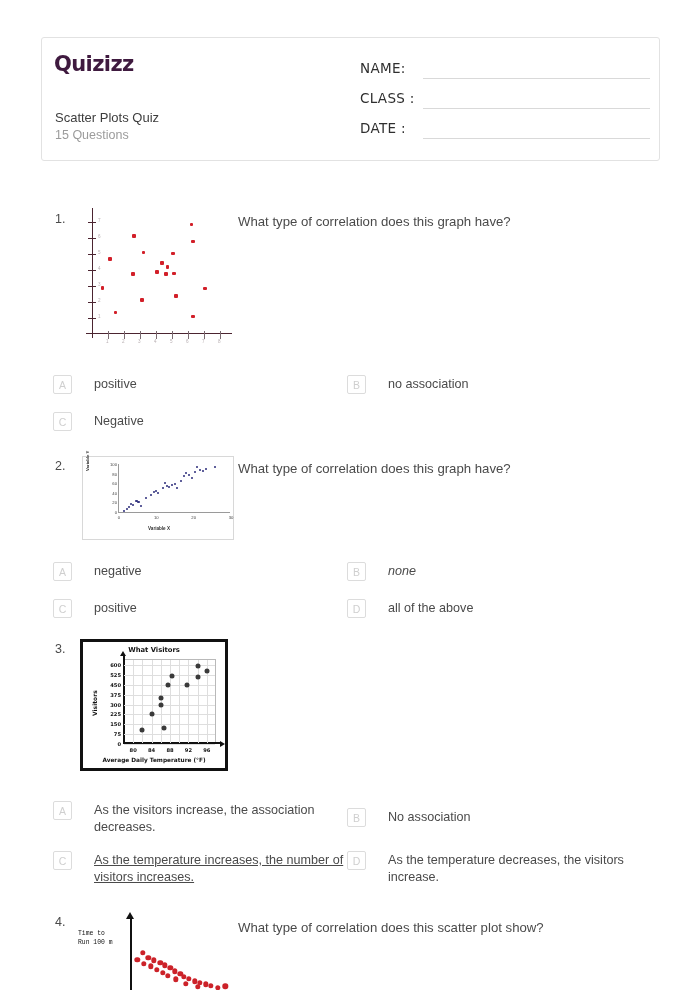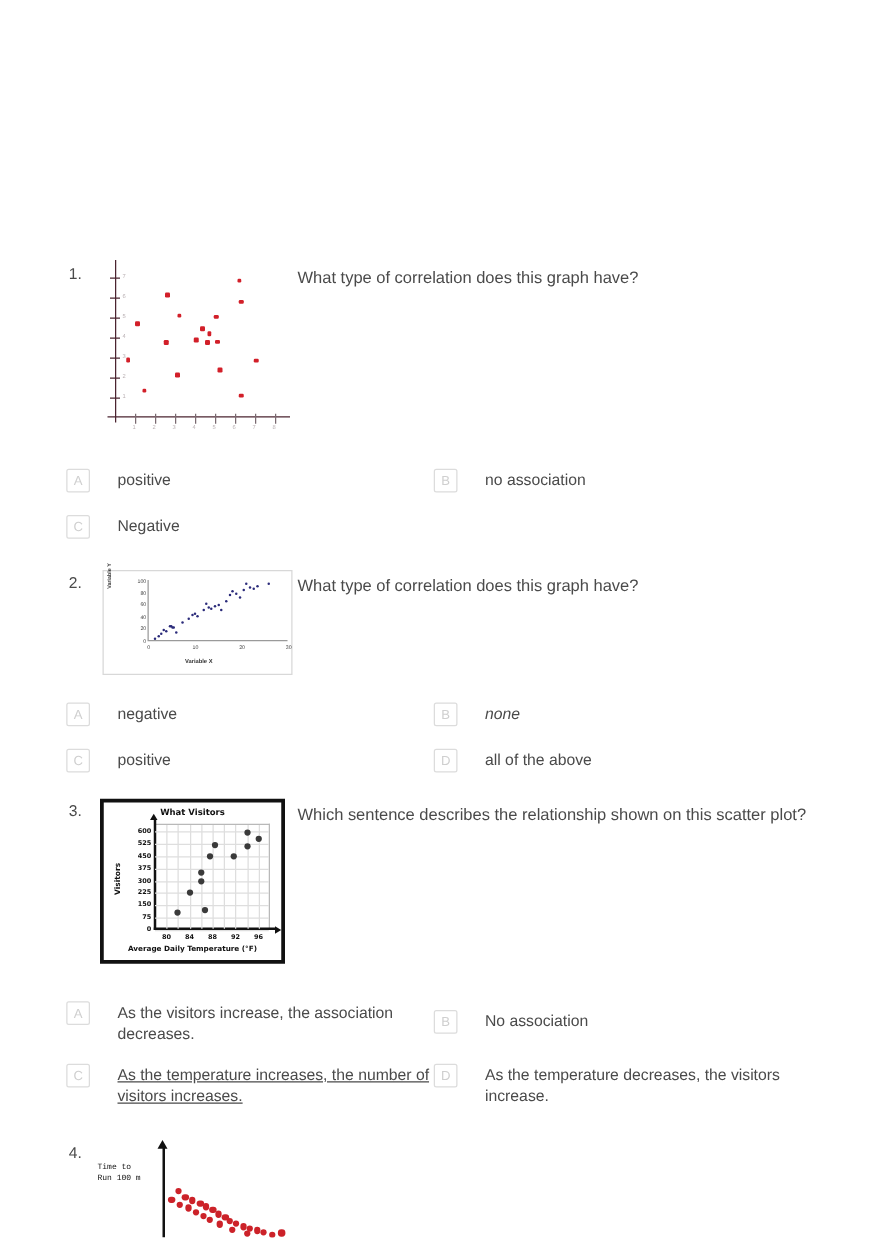--- a/index.html
+++ b/index.html
@@ -154,20 +154,34 @@
   .c4 .dot{
     position:absolute; width:5.4px; height:5.4px; background:#cc2229;
     border-radius:50%; transform:translate(-50%,-50%);
   }
 </style>
 </head>
 <body>
 
 <div class="page">
 
+  <div class="header-box">
+    <div class="logo">Quizizz</div>
+    <div class="quiz-title">Scatter Plots Quiz</div>
+    <div class="quiz-sub">15 Questions</div>
+
+    <div class="field-label" style="left:318px; top:22px;">NAME:</div>
+    <div class="field-line" style="left:381px; top:40px;"></div>
+
+    <div class="field-label" style="left:318px; top:52px;">CLASS :</div>
+    <div class="field-line" style="left:381px; top:70px;"></div>
+
+    <div class="field-label" style="left:318px; top:82px;">DATE  :</div>
+    <div class="field-line" style="left:381px; top:100px;"></div>
+  </div>
 
   <div class="qnum" style="left:55px; top:212px;">1.</div>
   <div class="qtext" style="left:238px; top:212px; width:420px;">What type of correlation does this graph have?</div>
 
   <div class="c1">
     <div class="axis-v"></div>
     <div class="axis-h"></div>
 
     <div class="tick-y" style="top:14px;"></div>
       <div class="lab" style="left:12px; top:10px;">7</div>
@@ -301,21 +315,20 @@
   <div class="opt" style="left:53px; top:599px;">
     <div class="opt-box">C</div>
     <div class="opt-text" style="width:250px;">positive</div>
   </div>
   <div class="opt" style="left:347px; top:599px;">
     <div class="opt-box">D</div>
     <div class="opt-text" style="width:250px;">all of the above</div>
   </div>
 
   <div class="qnum" style="left:55px; top:642px;">3.</div>
-  <div class="qtext" style="left:238px; top:642px; width:425px;">Which sentence describes the relationship shown on this scatter plot?</div>
 
   <div class="c3">
     <div class="title">What Visitors</div>
     <div class="plot" id="c3-plot">
       <div class="axv"></div>
       <div class="axh"></div>
       <div class="arrow-up"></div>
       <div class="arrow-right"></div>
     <div class="gh" style="top: 84px;"></div>
         <div class="ytick" style="top: 84px;">0</div>
@@ -376,20 +389,21 @@
   <div class="opt" style="left:53px; top:851px;">
     <div class="opt-box">C</div>
     <div class="opt-text" style="width:253px;text-decoration:underline;">As the temperature increases, the number of visitors increases.</div>
   </div>
   <div class="opt" style="left:347px; top:851px;">
     <div class="opt-box">D</div>
     <div class="opt-text" style="width:253px;">As the temperature decreases, the visitors increase.</div>
   </div>
 
   <div class="qnum" style="left:55px; top:915px;">4.</div>
+  <div class="qtext" style="left:238px; top:918px; width:420px;">What type of correlation does this scatter plot show?</div>
 
   <div class="c4">
     <div class="ylabel">Time to
 Run 100 m</div>
     <div class="axv"></div>
     <div class="arrow-up"></div>
     <div id="c4-dots">
         <div class="dot" style="left: 70.8px; top: 40.8px;"></div>
         <div class="dot" style="left: 65.3px; top: 47.62px;"></div>
         <div class="dot" style="left: 76.3px; top: 45.76px;"></div>

